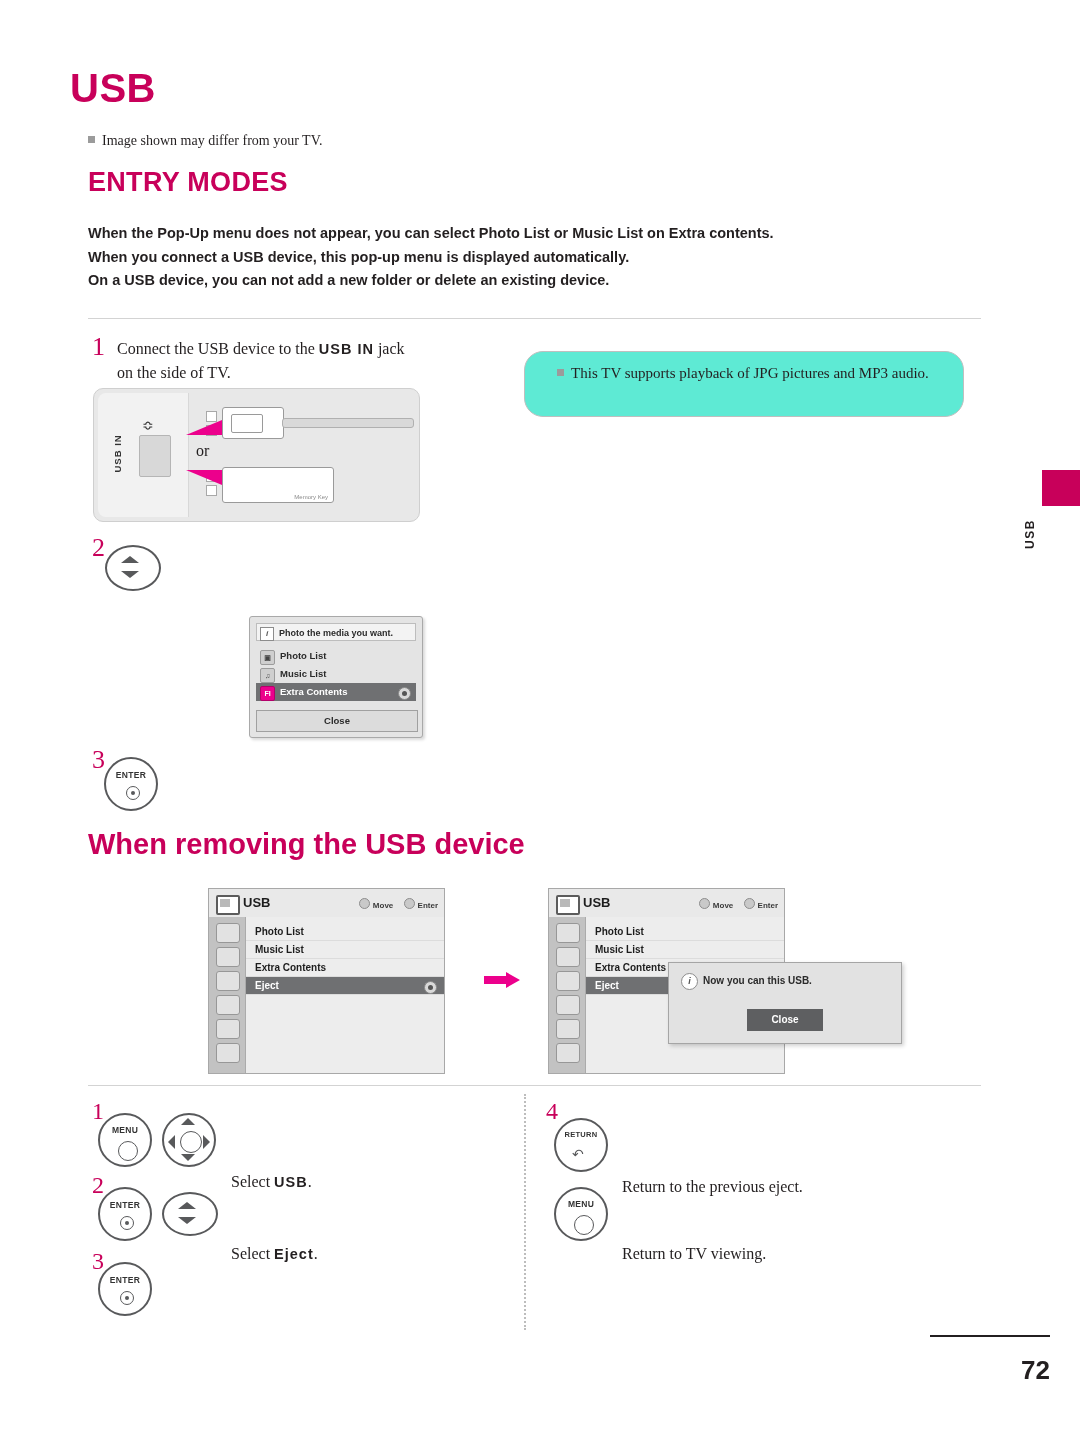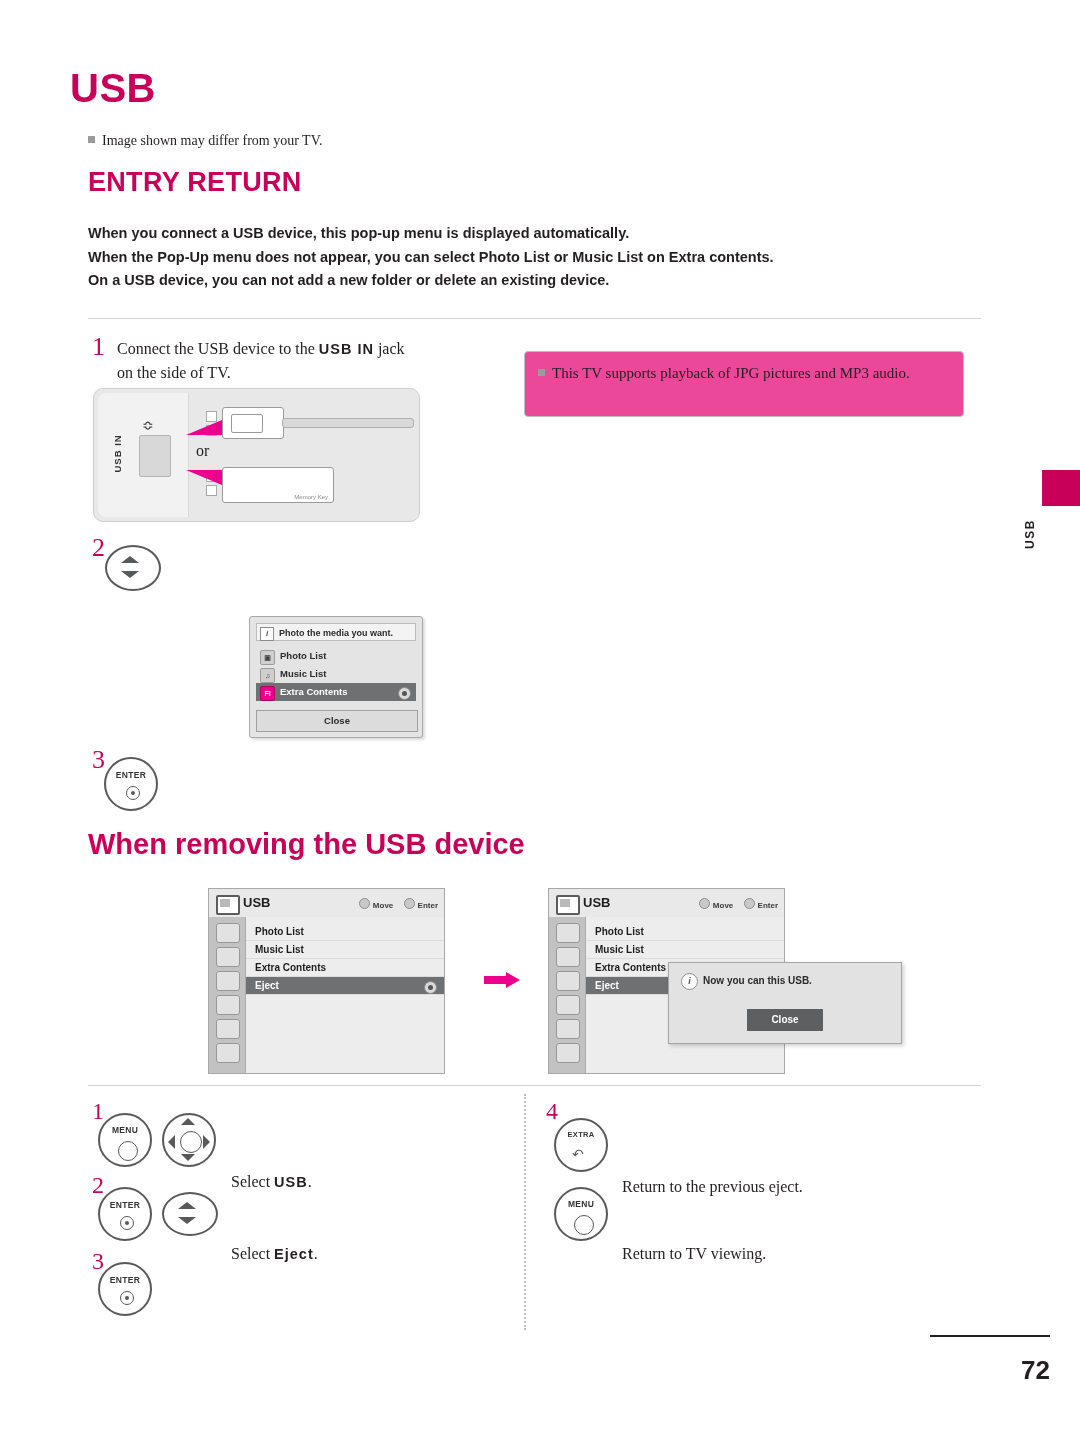--- a/index.html
+++ b/index.html
@@ -102,22 +102,23 @@
   .s1text b { font-family: "Liberation Sans", sans-serif; font-size: 14.5px; letter-spacing: 1px;}
 
   
   .callout {
     position: absolute;
     left: 524px;
     top: 351px;
     width: 438px;
     height: 64px;
     border: 1px solid #bfbfbf;
-    border-radius: 4px;
-    background: #ec4899;
+    border-radius: 19px;
+    background: #5eead4;
+    text-align: center;
   }
   .callout .txt {
     position: absolute;
     left: 13px;
     top: 10px;
     width: 410px;
     font-size: 15px;
     line-height: 22px;
     font-family: "Liberation Serif", serif;
   }
@@ -610,25 +611,25 @@
 <body>
 
 <div class="page">
 
   <div class="title-usb">USB</div>
 
   <div class="note-top">
     <span class="sq"></span><span>Image shown may differ from your TV.</span>
   </div>
 
-  <div class="entry-modes">ENTRY RETURN</div>
+  <div class="entry-modes">ENTRY MODES</div>
 
   <div class="intro">
+    <div>When the Pop-Up menu does not appear, you can select Photo List or Music List on Extra contents.</div>
     <div>When you connect a USB device, this pop-up menu is displayed automatically.</div>
-    <div>When the Pop-Up menu does not appear, you can select Photo List or Music List on Extra contents.</div>
     <div>On a USB device, you can not add a new folder or delete an existing device.</div>
   </div>
 
   <div class="hr hr1"></div>
 
   <div class="step-num s1num">1</div>
   <div class="s1text">
     <span>Connect the USB device to the </span><b>USB IN</b><span> jack</span><br>
     <span>on the side of TV.</span>
   </div>
@@ -802,21 +803,21 @@
   </div>
 
   <div class="bnum" style="left:92px; top:1248px;">3</div>
   <div class="btn-circle" style="left:98px; top:1262px; width:54px; height:54px;">
     <div class="btn-label" style="top:11px;">ENTER</div>
     <div class="btn-dot" style="left:20px; top:27px; width:12px; height:12px;"></div>
   </div>
 
   <div class="bnum" style="left:546px; top:1098px;">4</div>
   <div class="btn-circle" style="left:554px; top:1118px; width:54px; height:54px;">
-    <div class="btn-label" style="top:10px; font-size:7.5px;">EXTRA</div>
+    <div class="btn-label" style="top:10px; font-size:7.5px;">RETURN</div>
     <div style="position:absolute;left:16px;top:26px;font-size:14px;color:#58595b;">↶</div>
   </div>
   <div class="btext" style="left:622px; top:1138px;">Return to the previous eject.</div>
 
   <div class="btn-circle" style="left:554px; top:1187px; width:54px; height:54px;">
     <div class="btn-label" style="top:10px;">MENU</div>
     <div style="position:absolute;left:18px;top:26px;width:18px;height:18px;border-radius:50%;border:1.5px solid #58595b;background:#fff;"></div>
   </div>
   <div class="btext" style="left:622px; top:1205px;">Return to TV viewing.</div>
 

